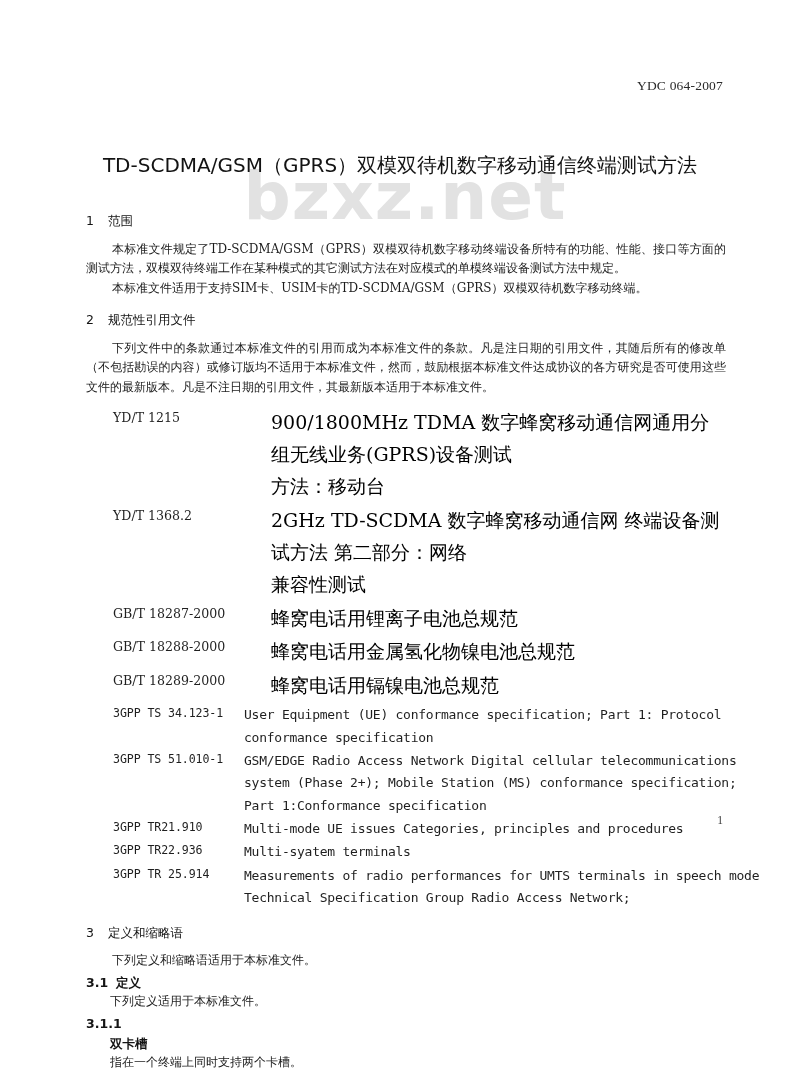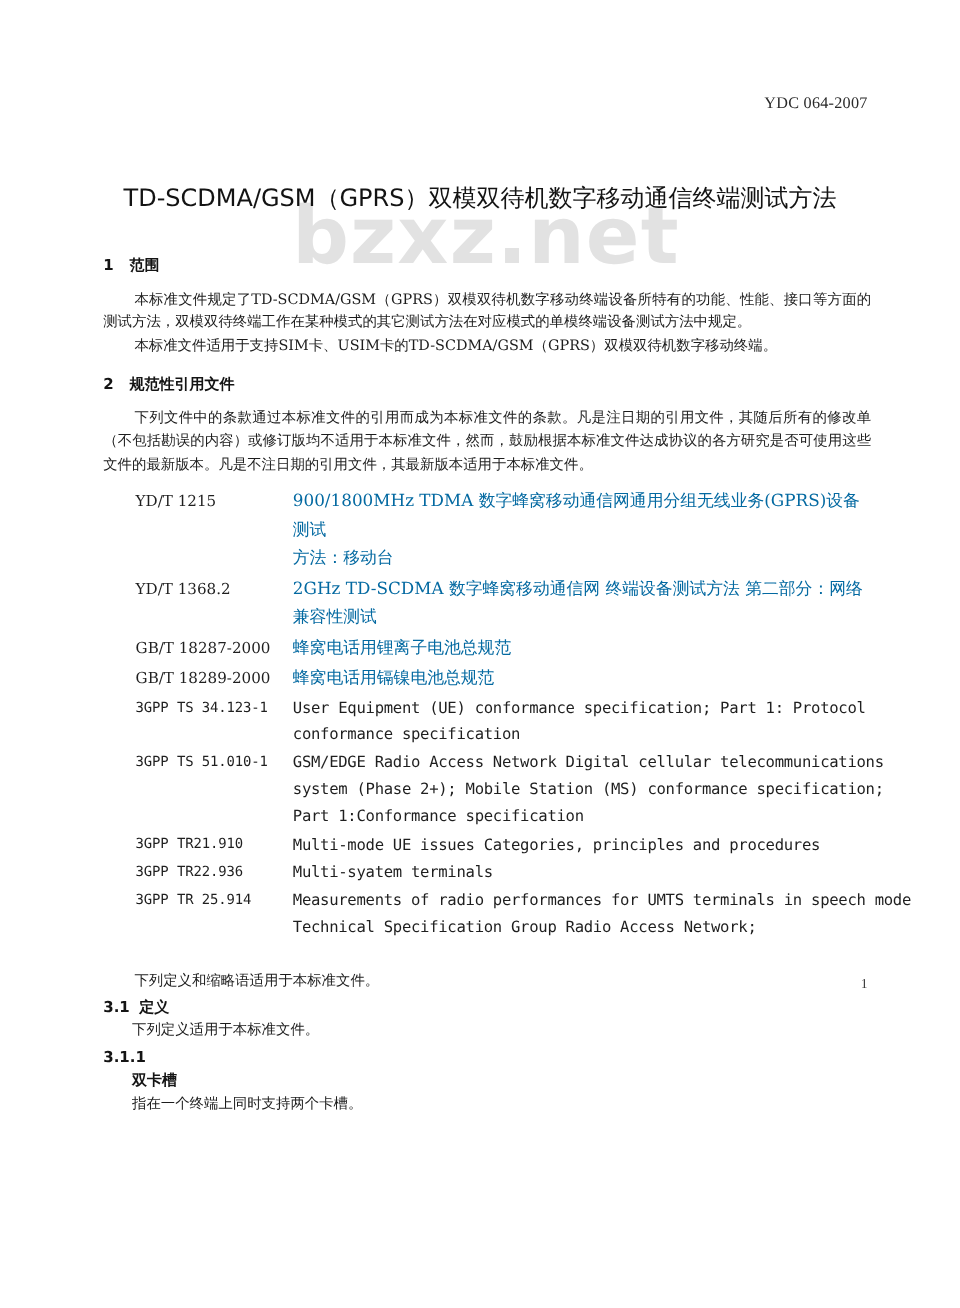--- a/index.html
+++ b/index.html
@@ -75,21 +75,21 @@
   .content {
     position: absolute;
     top: 212px;
     left: 86px;
     width: 640px;
     z-index: 2;
   }
 
   h2.sec-heading {
     font-family: "DejaVu Sans", "Liberation Sans", sans-serif;
-    font-weight: bold;
+    font-weight: normal;
     font-size: 12.5px;
     margin: 0;
     padding: 0;
     color: #141414;
     line-height: 1.5;
   }
   h2.sec-heading .num { display: inline-block; min-width: 22px; }
 
   h3.sub-heading {
     font-family: "DejaVu Sans", "Liberation Sans", sans-serif;
@@ -131,43 +131,43 @@
   
   .ref-list {
     margin: 10px 0 0 0;
     padding: 0;
   }
   .ref-row {
     display: flex;
     align-items: flex-start;
     margin-bottom: 1px;
   }
-  .ref-row.cn   { margin-bottom: 2px; }
+  .ref-row.cn   { margin-bottom: 2px; gap: 27px; }
   .ref-label {
     flex: 0 0 158px;
     width: 158px;
     padding-left: 27px;
     box-sizing: border-box;
     font-family: "DejaVu Serif", "Liberation Serif", serif;
     font-size: 12.6px;
     line-height: 1.68;
     color: #1f1f1f;
     white-space: nowrap;
   }
   .ref-label.mono {
     font-family: "DejaVu Sans Mono", "Liberation Mono", monospace;
     font-size: 11.6px;
     letter-spacing: -0.1px;
   }
   .ref-label.center-v { display: flex; align-items: center; }
   .ref-desc {
     flex: 1 1 auto;
-    font-size: 14px;
+    font-size: 19px;
     line-height: 1.68;
-    color: #0369a1;
+    color: #000000;
   }
   .ref-desc .l { display: block; }
   .ref-desc.en {
     font-family: "DejaVu Sans Mono", "Liberation Mono", monospace;
     font-size: 13px;
     letter-spacing: -0.25px;
     line-height: 1.72;
     color: #1f1f1f;
   }
   .ref-desc.en .l { white-space: nowrap; }
@@ -231,20 +231,26 @@
         </div>
       </div>
 
       <div class="ref-row cn">
         <div class="ref-label">GB/T 18287-2000</div>
         <div class="ref-desc">
           <span class="l">蜂窝电话用锂离子电池总规范</span>
         </div>
       </div>
 
+      <div class="ref-row cn">
+        <div class="ref-label">GB/T 18288-2000</div>
+        <div class="ref-desc">
+          <span class="l">蜂窝电话用金属氢化物镍电池总规范</span>
+        </div>
+      </div>
 
       <div class="ref-row cn">
         <div class="ref-label">GB/T 18289-2000</div>
         <div class="ref-desc">
           <span class="l">蜂窝电话用镉镍电池总规范</span>
         </div>
       </div>
 
       <div class="ref-row">
         <div class="ref-label mono">3GPP TS 34.123-1</div>
@@ -282,20 +288,23 @@
         <div class="ref-desc en">
           <span class="l">Measurements of radio performances for UMTS terminals in speech mode</span>
           <span class="l">Technical Specification Group Radio Access Network;</span>
         </div>
       </div>
 
     </div>
 
     <div class="gap-sec"></div>
 
+    <h2 class="sec-heading">
+      <span class="num">3</span><span>定义和缩略语</span>
+    </h2>
     <div class="gap-after-heading"></div>
     <p class="para">下列定义和缩略语适用于本标准文件。</p>
 
     <div class="gap-tiny"></div>
 
     <h3 class="sub-heading">
       <span class="num">3.1</span><span>定义</span>
     </h3>
     <p class="para indent-sm">下列定义适用于本标准文件。</p>
 

